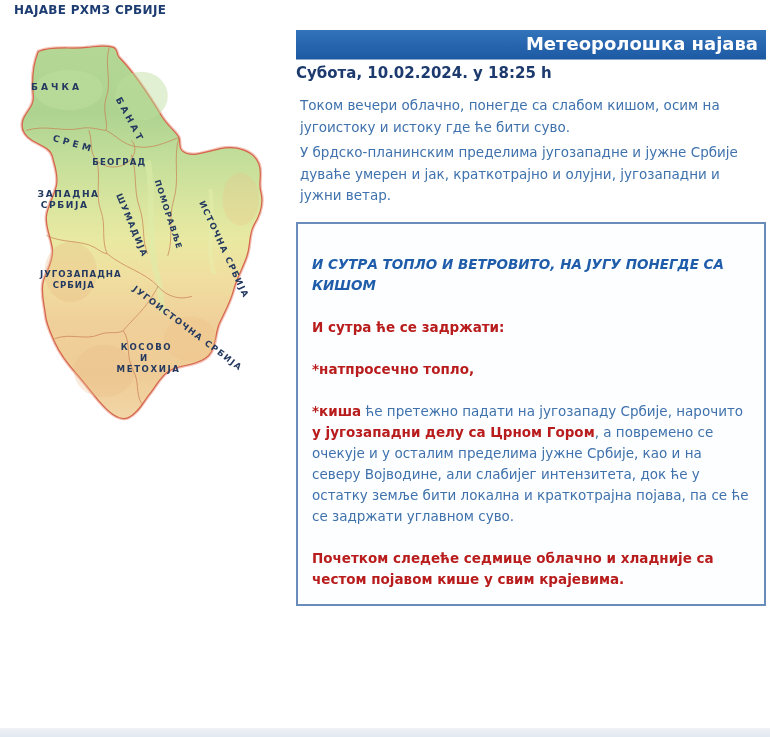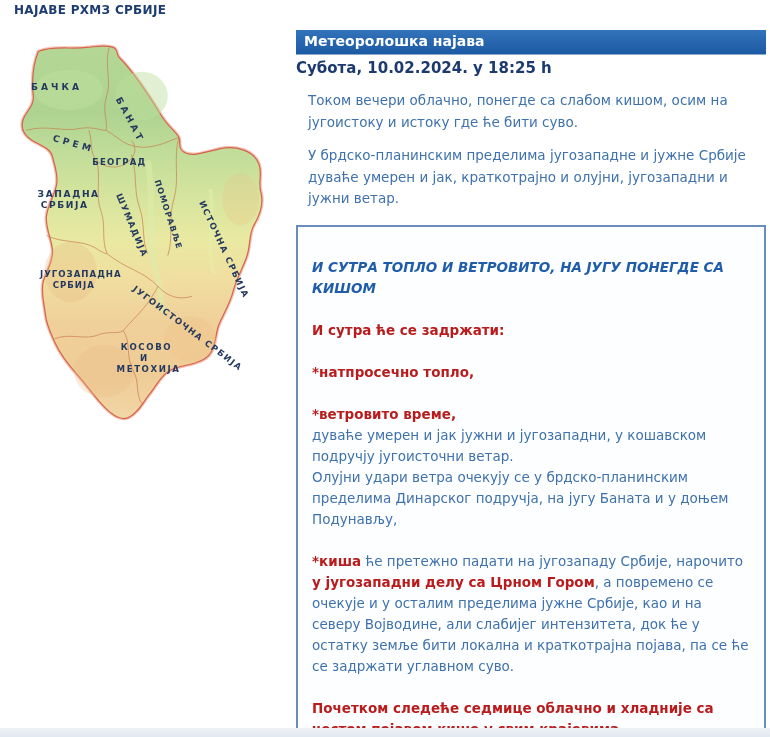--- a/index.html
+++ b/index.html
@@ -8,26 +8,26 @@
     background:#ffffff;font-family:"DejaVu Sans", sans-serif;
   }
   .page-title{
     position:absolute;left:14px;top:3px;
     font-size:12px;font-weight:bold;color:#1d3d72;letter-spacing:.3px;
   }
   .map-wrap{position:absolute;left:8px;top:36px;width:268px;height:392px;}
   .right-col{position:absolute;left:296px;top:30px;width:470px;}
   .header-bar{
     background:linear-gradient(#3273ba,#1d5aa4);
-    color:#ffffff;font-size:14px;font-weight:bold;
-    padding:3px 8px 5px;border-bottom:1px solid #8aa8c8;
+    color:#ffffff;font-size:18px;font-weight:bold;
+    padding:3px 8px 5px;border-bottom:1px solid #8aa8c8;text-align:right;
   }
   .date-line{margin-top:4px;font-size:15px;font-weight:bold;color:#1c3a6e;}
   .intro{margin-top:13px;color:#3f72ad;font-size:13.5px;line-height:21.5px;}
-  .intro p{margin:12px;}
+  .intro p{margin:4px;}
   .box{
     margin-top:15px;border:2px solid #6a8cba;background:#fdfeff;
     padding:12px 14px 14px;color:#3f72ad;font-size:13.5px;line-height:21px;
     box-sizing:border-box;width:470px;
   }
   .bold{color:#b91c1c;font-weight:bold;}
   .box-title{color:#1f5dab;font-weight:bold;margin:18px 0 0;font-style:italic;}
   .para{margin:21px 0 0;}
   .bottom-strip{
     position:absolute;left:0;right:0;bottom:0;height:9px;
@@ -114,25 +114,20 @@
     <p>У брдско-планинским пределима југозападне и јужне Србије дуваће умерен и јак, краткотрајно и олујни, југозападни и јужни ветар.</p>
   </div>
 
   <div class="box">
     <div class="box-title">И СУТРА ТОПЛО И ВЕТРОВИТО, НА ЈУГУ ПОНЕГДЕ СА КИШОМ</div>
 
     <div class="para bold">И сутра ће се задржати:</div>
 
     <div class="para bold">*натпросечно топло,</div>
 
-    <div class="para">
-      <div class="bold">*ветровито време,</div>
-      <div>дуваће умерен и јак јужни и југозападни, у кошавском подручју југоисточни ветар.</div>
-      <div>Олујни удари ветра очекују се у брдско-планинским пределима Динарског подручја, на југу Баната и у доњем Подунављу,</div>
-    </div>
 
     <div class="para">
       <span class="bold">*киша</span><span> ће претежно падати на југозападу Србије, нарочито </span><span class="bold">у југозападни делу са Црном Гором</span><span>, а повремено се очекује и у осталим пределима јужне Србије, као и на северу Војводине, али слабијег интензитета, док ће у остатку земље бити локална и краткотрајна појава, па се ће се задржати углавном суво.</span>
     </div>
 
     <div class="para bold">Почетком следеће седмице облачно и хладније са честом појавом кише у свим крајевима.</div>
   </div>
 </div>
 
 <div class="bottom-strip"></div>

